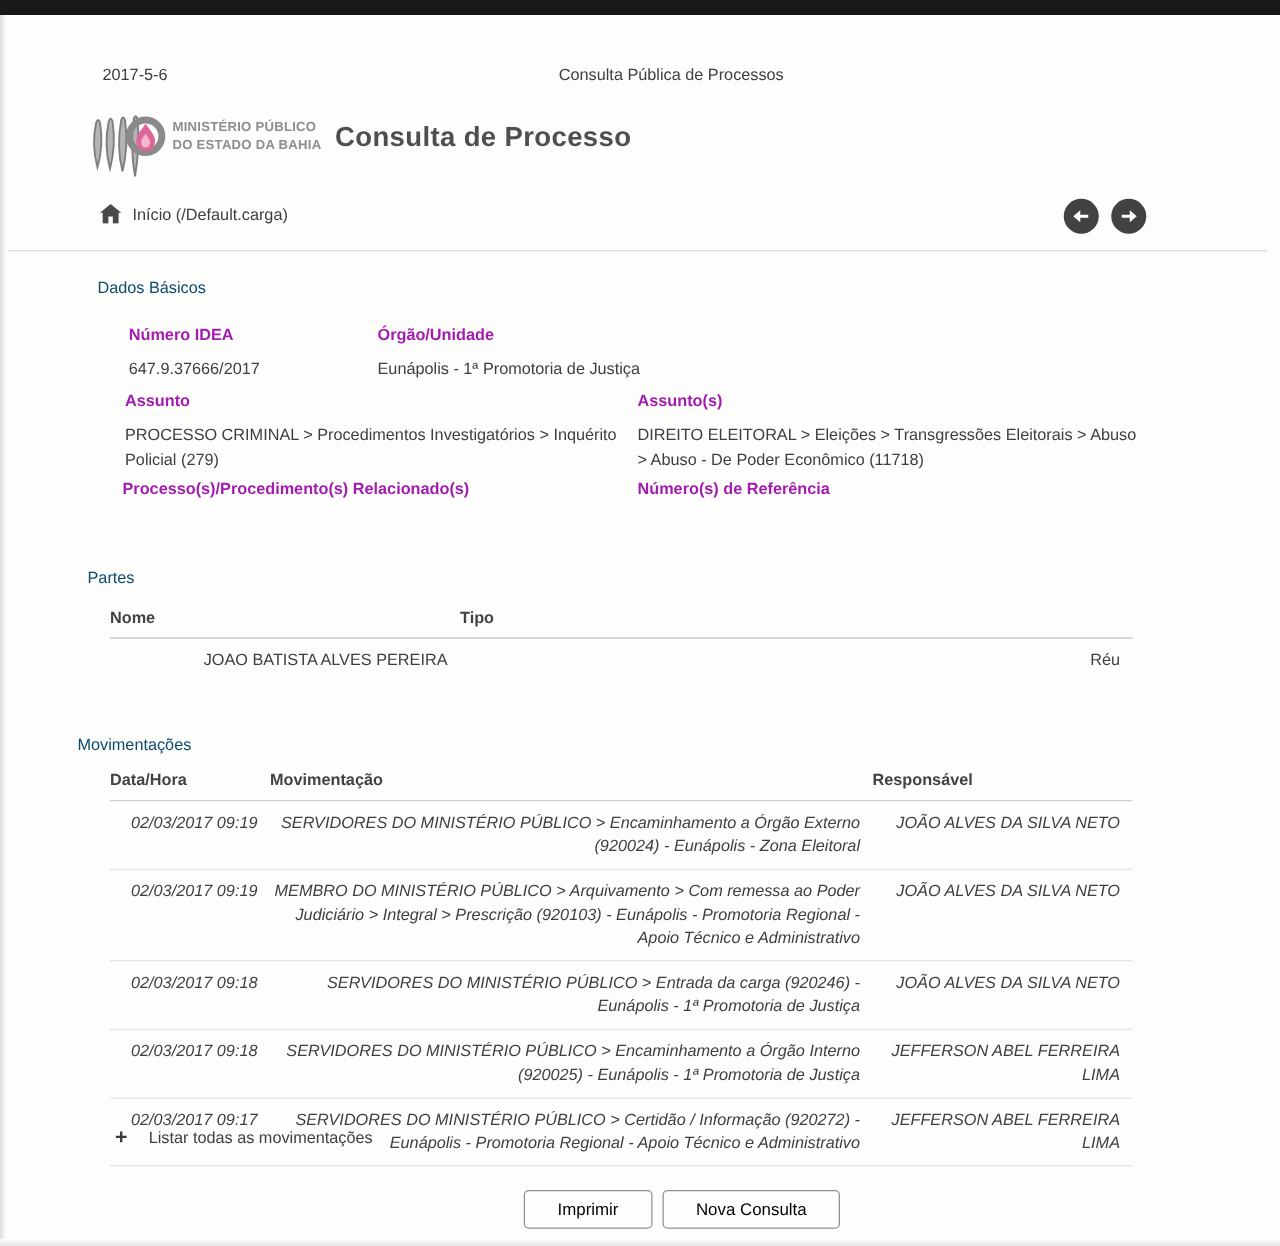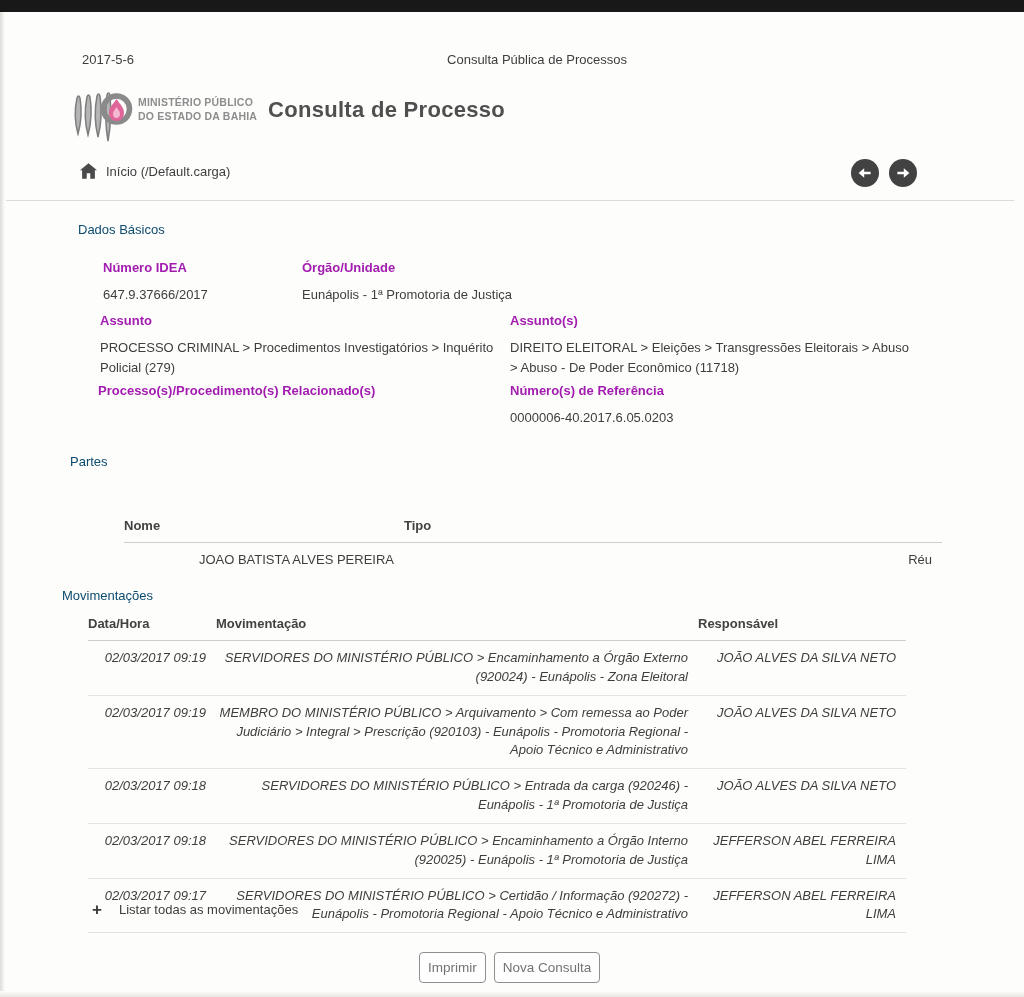--- a/index.html
+++ b/index.html
@@ -39,40 +39,40 @@
   .f-orgao  { top:258px; left:302px; width:330px; }
   .f-classe { top:311px; left:100px; width:408px; }
   .f-assunto{ top:311px; left:510px; width:400px; }
   .f-rel    { top:381px; left:98px;  width:400px; }
   .f-ref    { top:381px; left:510px; width:400px; }
 
   table { border-collapse:collapse; font-size:13px; color:#3e3e3e; }
   th { text-align:left; font-weight:bold; color:#424242; padding:0 0 9px 0; border-bottom:1px solid #cfcfcf; }
   td { vertical-align:top; padding:8px 10px 8px 0; line-height:1.45;text-align:right; }
 
-  .partes-table { position:absolute; top:518px; left:88px; width:818px;margin-left:36px; }
+  .partes-table { position:absolute; top:486px; left:88px; width:818px; }
   .partes-table col.c-nome { width:280px; }
 
   .mov-table { position:absolute; top:616px; left:88px; width:818px; }
   .mov-table col.c-data { width:128px; }
   .mov-table col.c-mov  { width:482px; }
   .mov-table td { border-bottom:1px solid #e3e3e3;font-style:italic; }
   .mov-table tr:last-child td { border-bottom:1px solid #e3e3e3; }
 
   .list-all { position:absolute; top:901px; left:92px; display:flex; align-items:center; gap:17px; font-size:13px; cursor:pointer; }
   .plus { font-size:17px; font-weight:bold; color:#3a3a3a; line-height:1; }
 
   .actions { position:absolute; top:952px; left:419px; display:flex; gap:8px; }
   .btn {
     font-family:"Liberation Sans", sans-serif;
-    font-size:13.5px; color:#737373;
+    font-size:13.5px; color:#000000;
     background:#fefefe;
     border:1px solid #8f8f8f;
     border-radius:4px;
-    padding:7px 8px;
+    padding:7px 26px;
     cursor:pointer;
   }
 </style>
 </head>
 <body>
 
 <div class="scan-top"></div>
 <div class="scan-left"></div>
 <div class="scan-bottom"></div>
 
@@ -135,21 +135,20 @@
 <div class="field f-assunto">
   <div class="lbl">Assunto(s)</div>
   <div class="val">DIREITO ELEITORAL &gt; Eleições &gt; Transgressões Eleitorais &gt; Abuso &gt; Abuso - De Poder Econômico (11718)</div>
 </div>
 <div class="field f-rel">
   <div class="lbl">Processo(s)/Procedimento(s) Relacionado(s)</div>
   <div class="val"></div>
 </div>
 <div class="field f-ref">
   <div class="lbl">Número(s) de Referência</div>
-  <div class="val">0000006-40.2017.6.05.0203</div>
 </div>
 
 <div class="section-title st-partes">Partes</div>
 <table class="partes-table">
   <colgroup>
       <col class="c-nome">
       <col>
     </colgroup>
   <thead>
     <tr>

